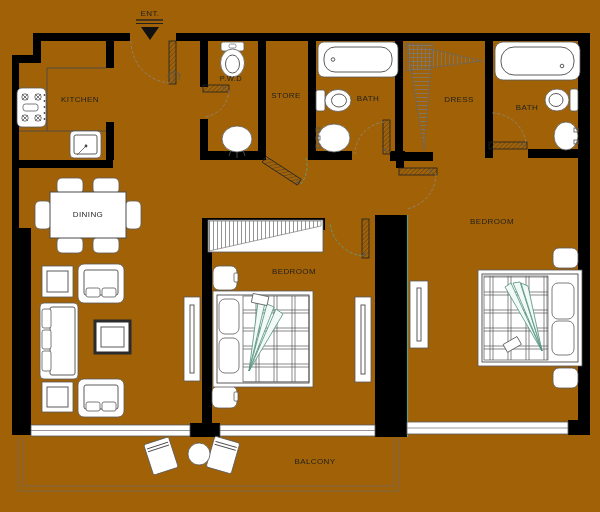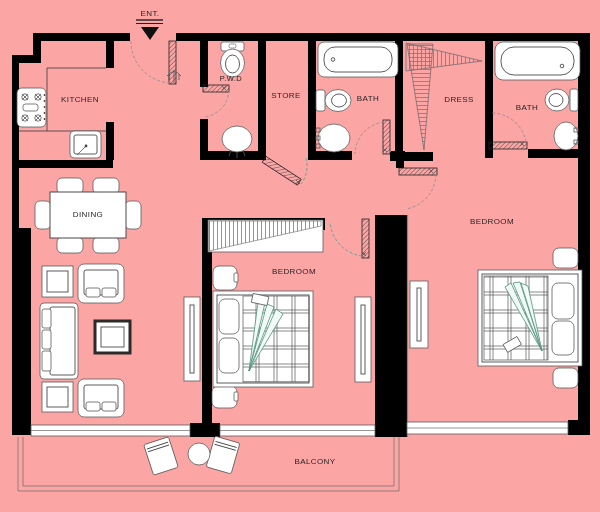--- a/index.html
+++ b/index.html
@@ -1,16 +1,16 @@
 <!DOCTYPE html>
 <html><head>
 <meta charset="utf-8">
 <style>
   html,body{margin:0;padding:0;background:#ffffff;}
-  .stage{position:relative;width:600px;height:512px;background:#fca5a5;overflow:hidden;}
+  .stage{position:relative;width:600px;height:512px;background:#a16207;overflow:hidden;}
   svg{position:absolute;left:0;top:0;}
   svg text{font-family:"Liberation Sans", sans-serif;font-size:8px;fill:#1f1f1f;letter-spacing:0.4px;}
   svg text.small{font-size:7.5px;}
   .fx{stroke:#4a4a4a;stroke-width:0.9;fill:none;}
   .fx2{stroke:#5a5a5a;stroke-width:0.8;fill:#ffffff;}
   .arc{fill:none;stroke:#8a8a8a;stroke-width:0.8;stroke-dasharray:3,2;}
   .arcg{fill:none;stroke:#5f9e8a;stroke-width:0.9;stroke-dasharray:3,2;}
   .leaf{stroke:#222;stroke-width:0.8;}
   .thin{stroke:#6a6a6a;stroke-width:0.7;fill:none;}
   .glyph{stroke:#555;stroke-width:0.8;fill:none;}

